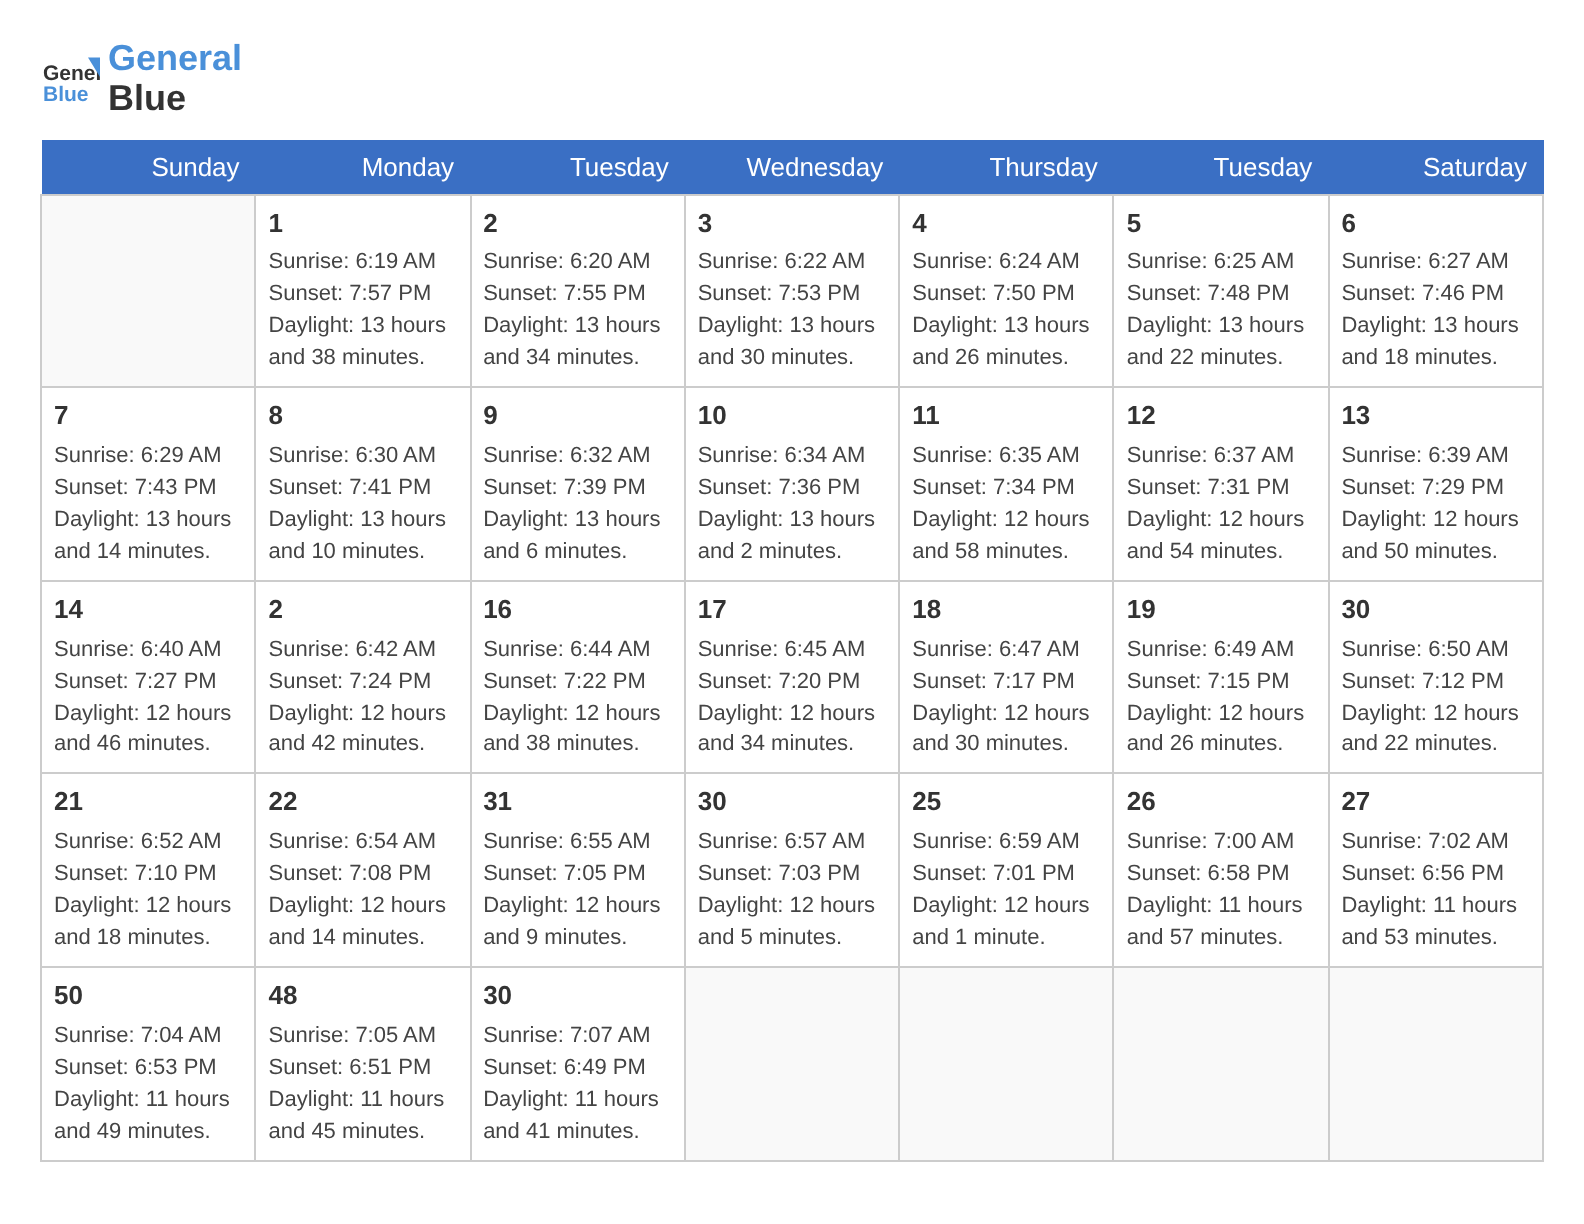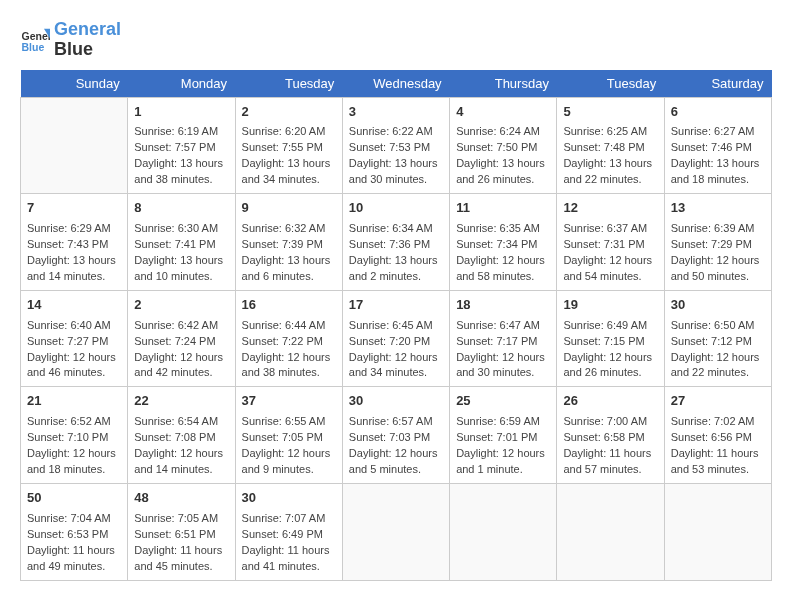--- a/index.html
+++ b/index.html
@@ -209,21 +209,21 @@
       <tr>
         <td>
           <div class="day-number">21</div>
           <div class="day-info">Sunrise: 6:52 AM<br>Sunset: 7:10 PM<br>Daylight: 12 hours<br>and 18 minutes.</div>
         </td>
         <td>
           <div class="day-number">22</div>
           <div class="day-info">Sunrise: 6:54 AM<br>Sunset: 7:08 PM<br>Daylight: 12 hours<br>and 14 minutes.</div>
         </td>
         <td>
-          <div class="day-number">37</div>
+          <div class="day-number">31</div>
           <div class="day-info">Sunrise: 6:55 AM<br>Sunset: 7:05 PM<br>Daylight: 12 hours<br>and 9 minutes.</div>
         </td>
         <td>
           <div class="day-number">30</div>
           <div class="day-info">Sunrise: 6:57 AM<br>Sunset: 7:03 PM<br>Daylight: 12 hours<br>and 5 minutes.</div>
         </td>
         <td>
           <div class="day-number">25</div>
           <div class="day-info">Sunrise: 6:59 AM<br>Sunset: 7:01 PM<br>Daylight: 12 hours<br>and 1 minute.</div>
         </td>

